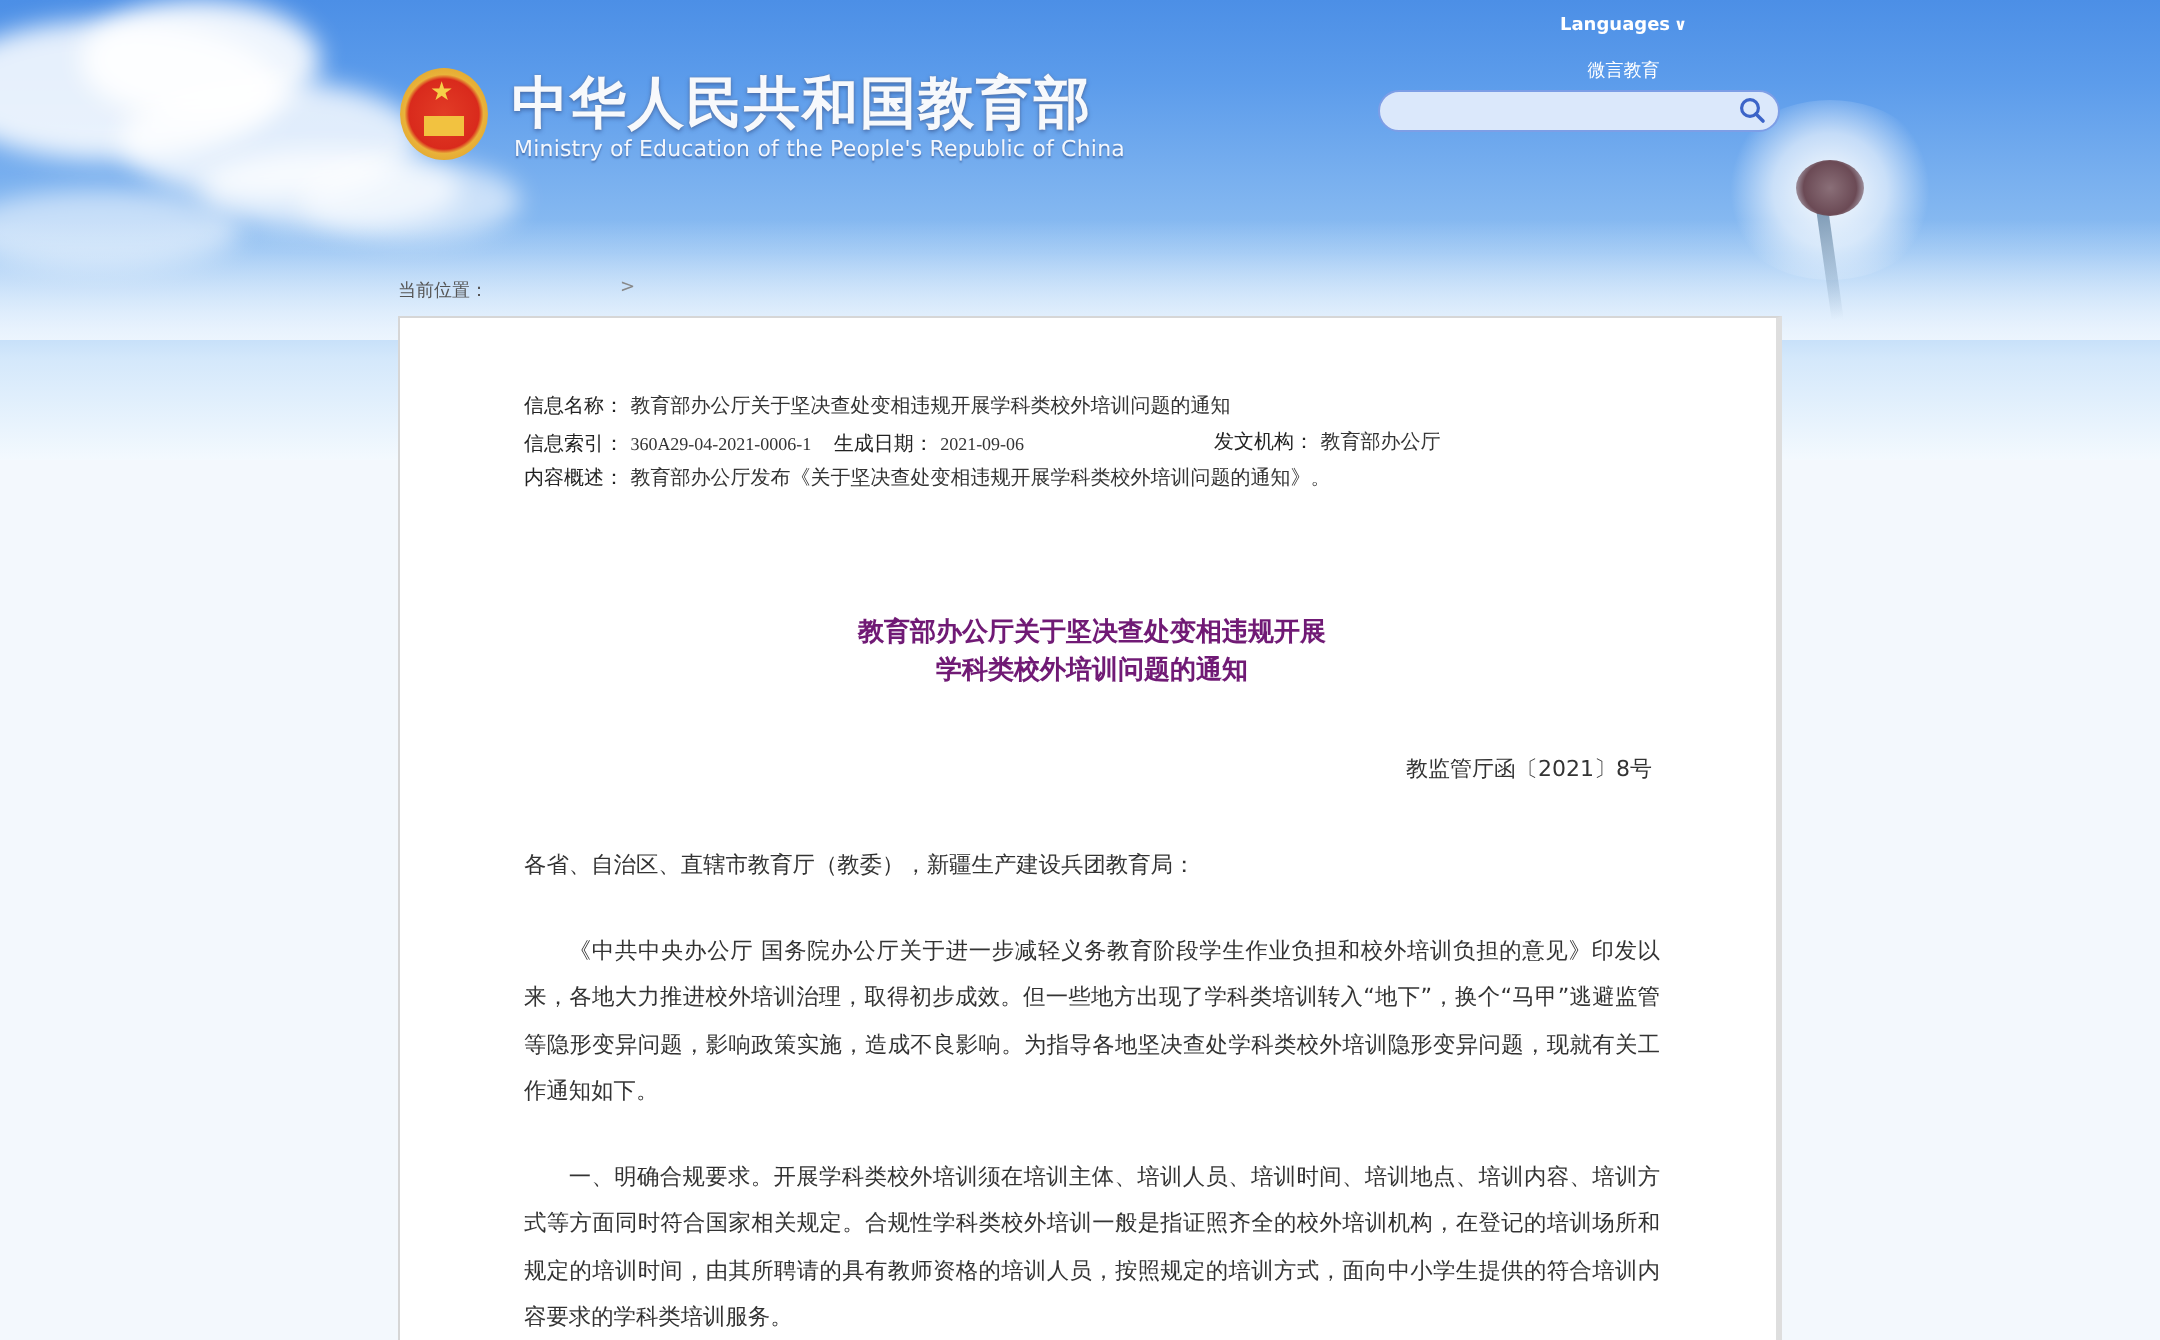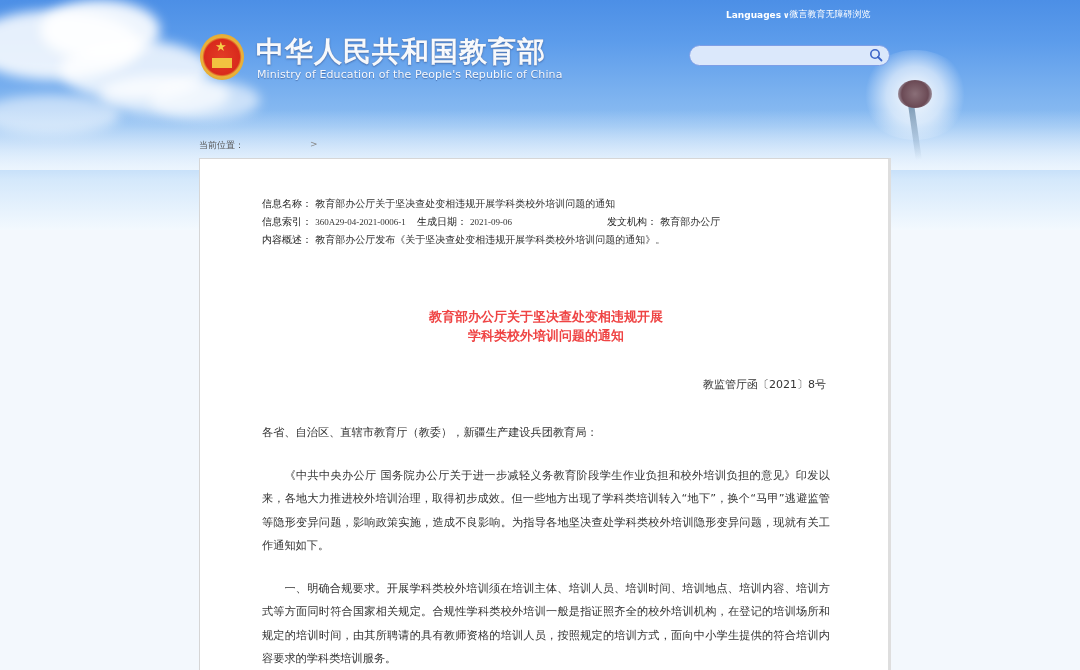--- a/index.html
+++ b/index.html
@@ -36,21 +36,21 @@
   .emblem { position: absolute; left: 200px; top: 34px; width: 44px; height: 48px; }
   .emblem .ring { position: absolute; left: 0; top: 0; width: 44px; height: 46px; border-radius: 50%;
       background: radial-gradient(circle, #e23c26 0%, #d92a1c 55%, #e9b23a 62%, #d99b21 100%); }
   .emblem .star { position: absolute; left: 15px; top: 6px; color: #f6d048; font-size: 13px; line-height: 13px; }
   .emblem .gate { position: absolute; left: 12px; top: 24px; width: 20px; height: 10px; background: #f2c240; }
   .title-cn { position: absolute; left: 256px; top: 33px; font-size: 28px; font-weight: bold; color: #f7f9fc;
       letter-spacing: 1px; text-shadow: 0 1px 2px rgba(40,70,130,0.55), 0 0 1px #7d8fb0; white-space: nowrap; }
   .title-en { position: absolute; left: 257px; top: 68px; font-size: 11px; color: #f4f7fc;
       text-shadow: 0 1px 1px rgba(40,70,130,0.6); white-space: nowrap; letter-spacing: 0.1px; }
 
-  .toplinks { position: absolute; top: 8px; left: 726px; font-size: 9px; color: #ffffff; white-space: nowrap; display: flex; gap: 0; align-items: center; }
+  .toplinks { position: absolute; top: 8px; left: 780px; font-size: 9px; color: #ffffff; white-space: nowrap; display: flex; gap: 11px; align-items: center; flex-direction: column; }
   .toplinks span { cursor: pointer; }
   .lang { font-weight: bold; }
   .chev { font-size: 8px; margin-left: 2px; }
 
   .search { position: absolute; left: 689px; top: 45px; width: 201px; height: 21px; border-radius: 11px;
       background: #dbe8fb; border: 1.5px solid #7d9ee6; }
   .search input { position: absolute; left: 8px; top: 2px; width: 165px; height: 15px; border: none; outline: none;
       background: transparent; font-size: 10px; color: #333; }
   .search .icon { position: absolute; right: 6px; top: 2px; width: 14px; height: 14px; }
 
@@ -63,21 +63,21 @@
   .panel { position: absolute; left: 199px; top: 158px; width: 692px; height: 520px; background: #ffffff;
       border: 1px solid #d6d6d6; border-right: 3px solid #dedede; }
 
   .meta { position: absolute; left: 62px; top: 36px; font-size: 10px; color: #333; }
   .meta .row { height: 18px; line-height: 18px; white-space: nowrap; position: relative; }
   .meta .k { font-weight: normal; color: #222; }
   .meta .v { color: #333; font-family: Liberation Serif, serif; }
   .meta .mono { font-size: 9px; }
 
   .doc-title { position: absolute; left: 0; width: 692px; top: 148px; text-align: center; font-size: 13px;
-      font-weight: bold; color: #ef4444; line-height: 19px; }
+      font-weight: bold; color: #701a75; line-height: 19px; }
   .doc-no { position: absolute; right: 62px; top: 218px; font-size: 11px; color: #333; white-space: nowrap; }
 
   .body-text { position: absolute; left: 62px; width: 568px; font-size: 11.2px; color: #333; line-height: 23.4px; text-align: justify; }
   .salutation { top: 262px; }
   .para1 { top: 305px; text-indent: 2em; }
   .para2 { top: 418px; text-indent: 2em; }
 </style>
 </head>
 <body>
 

